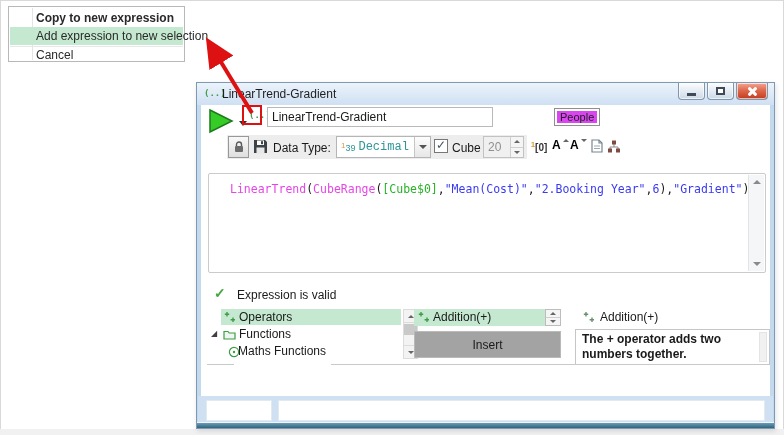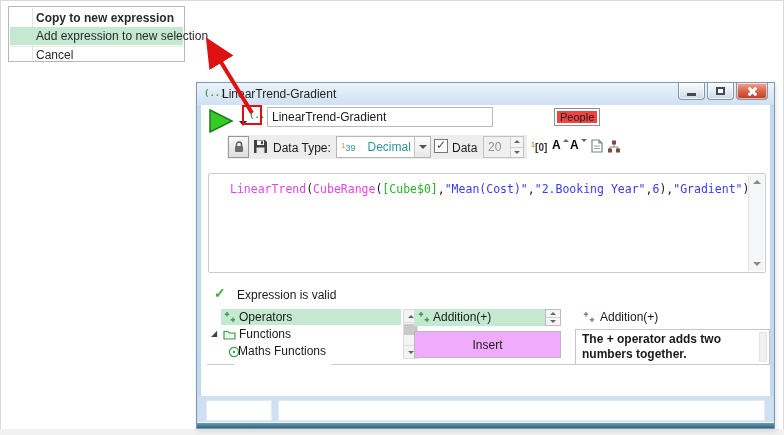--- a/index.html
+++ b/index.html
@@ -35,31 +35,31 @@
   .glyph-close::before { transform:rotate(45deg); }
   .glyph-close::after { transform:rotate(-45deg); }
 
   .client { position:absolute; left:4px; top:22px; width:569px; height:291px; background:#fff; }
 
   
   .play-button { position:absolute; left:7px; top:3px; width:26px; height:26px; }
   .play-caret { position:absolute; left:38px; top:16px; width:0; height:0; border-left:4px solid transparent; border-right:4px solid transparent; border-top:5px solid #2e2e2e; }
   .expr-icon { position:absolute; left:48px; top:5px; font-family:"DejaVu Sans Mono",monospace; font-size:9px; font-weight:bold; color:#3f9c46; }
   .name-input { position:absolute; left:66px; top:2px; width:226px; height:20px; border:1px solid #b9b9b9; font-family:"Liberation Sans",sans-serif; font-size:12px; color:#1a1a1a; padding:0 4px; }
-  .people-chip { position:absolute; left:353px; top:3px; height:18px; padding:0 5px; border:1px solid #8f8f8f; box-shadow:inset 0 0 0 2px #fff; background:#ef4444; font-size:11px; color:#222; display:flex; align-items:center; }
+  .people-chip { position:absolute; left:353px; top:3px; height:18px; padding:0 5px; border:1px solid #8f8f8f; box-shadow:inset 0 0 0 2px #fff; background:#d946ef; font-size:11px; color:#222; display:flex; align-items:center; }
 
   
   .toolbar-strip { position:absolute; left:26px; top:30px; width:300px; height:24px; background:#ededed; }
   .lock-button { position:absolute; left:27px; top:31px; width:21px; height:22px; border:1px solid #989898; background:linear-gradient(#f9f9f9,#dedede); display:flex; align-items:center; justify-content:center; }
   .save-button { position:absolute; left:52px; top:34px; width:15px; height:15px; }
   .dt-label { position:absolute; left:72px; top:36px; font-size:12px; color:#1a1a1a; }
   .dt-dropdown { position:absolute; left:135px; top:31px; width:95px; height:22px; background:#fff; border:1px solid #b5b5b5; display:flex; align-items:center; }
   .dt-icon { margin-left:4px; font-size:9px; color:var(--teal-text); white-space:nowrap; }
   .dt-icon .sup { color:#e09b3d; font-size:8px; vertical-align:3px; }
-  .dt-value { margin-left:12px; font-size:12px; color:var(--teal-text); }
+  .dt-value { margin-left:3px; font-size:12px; color:var(--teal-text);font-family:Liberation Mono, monospace; }
   .dt-arrow-btn { position:absolute; right:0; top:0; bottom:0; width:16px; border-left:1px solid #c5c5c5; background:linear-gradient(#fdfdfd,#e7e7e7); display:flex; align-items:center; justify-content:center; }
   .tri-down { width:0; height:0; border-left:4px solid transparent; border-right:4px solid transparent; border-top:4px solid #555; }
   .tri-up { width:0; height:0; border-left:4px solid transparent; border-right:4px solid transparent; border-bottom:4px solid #555; }
   .tri-sm-down { width:0; height:0; border-left:3px solid transparent; border-right:3px solid transparent; border-top:3px solid #666; }
   .tri-sm-up { width:0; height:0; border-left:3px solid transparent; border-right:3px solid transparent; border-bottom:3px solid #666; }
   .auto-checkbox { position:absolute; left:233px; top:34px; width:14px; height:14px; border:1px solid #777; background:#fff; display:flex; align-items:center; justify-content:center; }
   .auto-checkbox span { font-size:12px; line-height:10px; color:#3d5a6b; margin-top:-2px; }
   .auto-label { position:absolute; left:251px; top:36px; font-size:12px; color:#1a1a1a; }
   .dp-spinner { position:absolute; left:282px; top:31px; width:41px; height:22px; border:1px solid #c2c2c2; background:#f0f0f0; }
   .dp-value { position:absolute; left:4px; top:3px; font-size:12px; color:#8f8f8f; }
@@ -97,21 +97,21 @@
   .expander { position:absolute; left:10px; top:224px; font-size:8px; color:#404040; }
   .tree-scrollbar { position:absolute; left:202px; top:204px; width:15px; height:50px; background:#f3f3f3; border:1px solid #dcdcdc; }
   .tree-scrollbar .sb-up { position:absolute; top:0; left:0; right:0; height:13px; border-bottom:1px solid #dcdcdc; display:flex; align-items:center; justify-content:center; }
   .tree-scrollbar .sb-thumb { position:absolute; top:14px; left:0; right:0; height:11px; background:#c9c9c9; }
   .tree-scrollbar .sb-down { position:absolute; bottom:0; left:0; right:0; height:13px; border-top:1px solid #dcdcdc; display:flex; align-items:center; justify-content:center; }
 
   .op-header { position:absolute; left:213px; top:204px; width:131px; height:17px; background:var(--selection-green); }
   .op-spinner { position:absolute; left:344px; top:204px; width:16px; height:17px; border:1px solid #bdbdbd; background:#f5f5f5; display:flex; flex-direction:column; }
   .op-spinner .half { flex:1; display:flex; align-items:center; justify-content:center; }
   .op-spinner .half:first-child { border-bottom:1px solid #cfcfcf; }
-  .insert-button { position:absolute; left:213px; top:226px; width:147px; height:27px; border:1px solid #b9b9b9; background:#f0abfc; font-size:12px; color:#1a1a1a; display:flex; align-items:center; justify-content:center; }
+  .insert-button { position:absolute; left:213px; top:226px; width:147px; height:27px; border:1px solid #b9b9b9; background:#a3a3a3; font-size:12px; color:#1a1a1a; display:flex; align-items:center; justify-content:center; }
 
   .detail-icon { position:absolute; left:382px; top:206px; width:12px; height:12px; color:#6b8f6b; }
   .detail-title { position:absolute; left:399px; top:205px; font-size:12px; color:#1a1a1a; }
   .detail-box { position:absolute; left:374px; top:224px; width:195px; height:36px; border:1px solid #c6c6c6; background:#fff; overflow:hidden; }
   .detail-text { position:absolute; left:6px; top:2px; right:14px; font-size:12px; font-weight:600; color:#1a1a1a; line-height:15px; }
   .detail-scroll { position:absolute; right:2px; top:2px; bottom:2px; width:8px; background:#f1f1f1; border:1px solid #e4e4e4; }
 
   
   .tab-line-left { position:absolute; left:6px; top:259px; width:27px; border-top:1px solid #c9c9c9; }
   .tab-line-right { position:absolute; left:130px; top:259px; width:436px; border-top:1px solid #c9c9c9; }
@@ -180,21 +180,21 @@
       <div class="dt-dropdown">
         <span class="dt-icon"><span class="sup">1</span><span>39</span></span>
         <span class="dt-value">Decimal</span>
         <div class="dt-arrow-btn">
             <i class="tri-down"></i>
           </div>
       </div>
       <div class="auto-checkbox">
           <span>✓</span>
         </div>
-      <span class="auto-label">Data</span>
+      <span class="auto-label">Cube</span>
       <div class="dp-spinner">
         <span class="dp-value">20</span>
         <div class="dp-arrows">
           <div class="half">
               <i class="tri-sm-up"></i>
             </div>
           <div class="half">
               <i class="tri-sm-down"></i>
             </div>
         </div>

